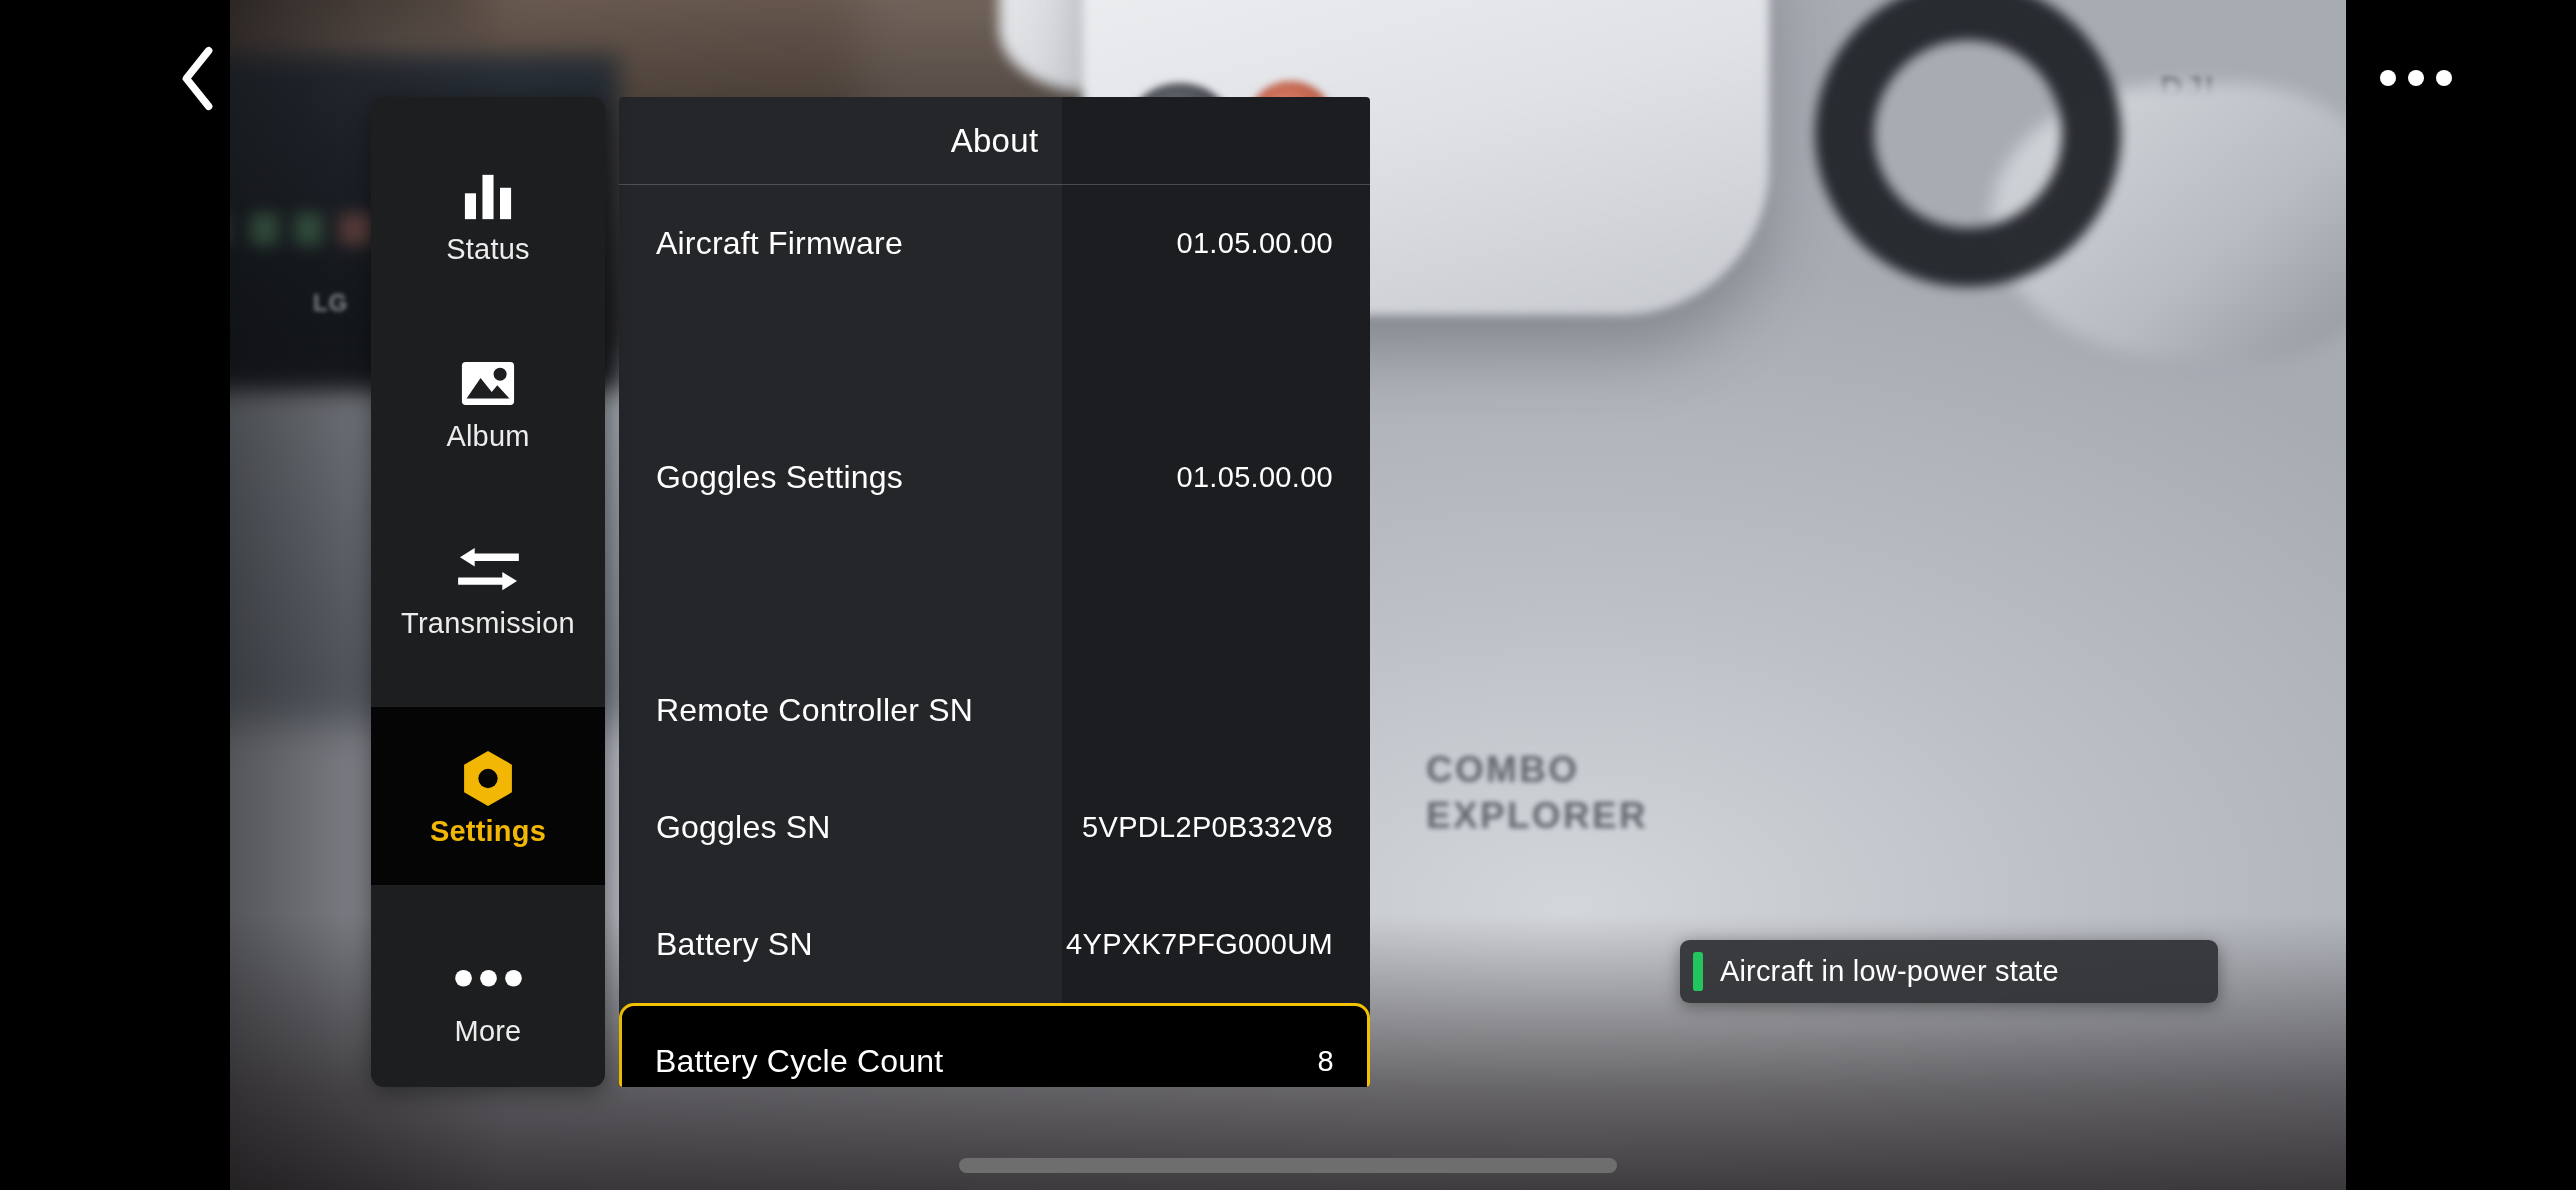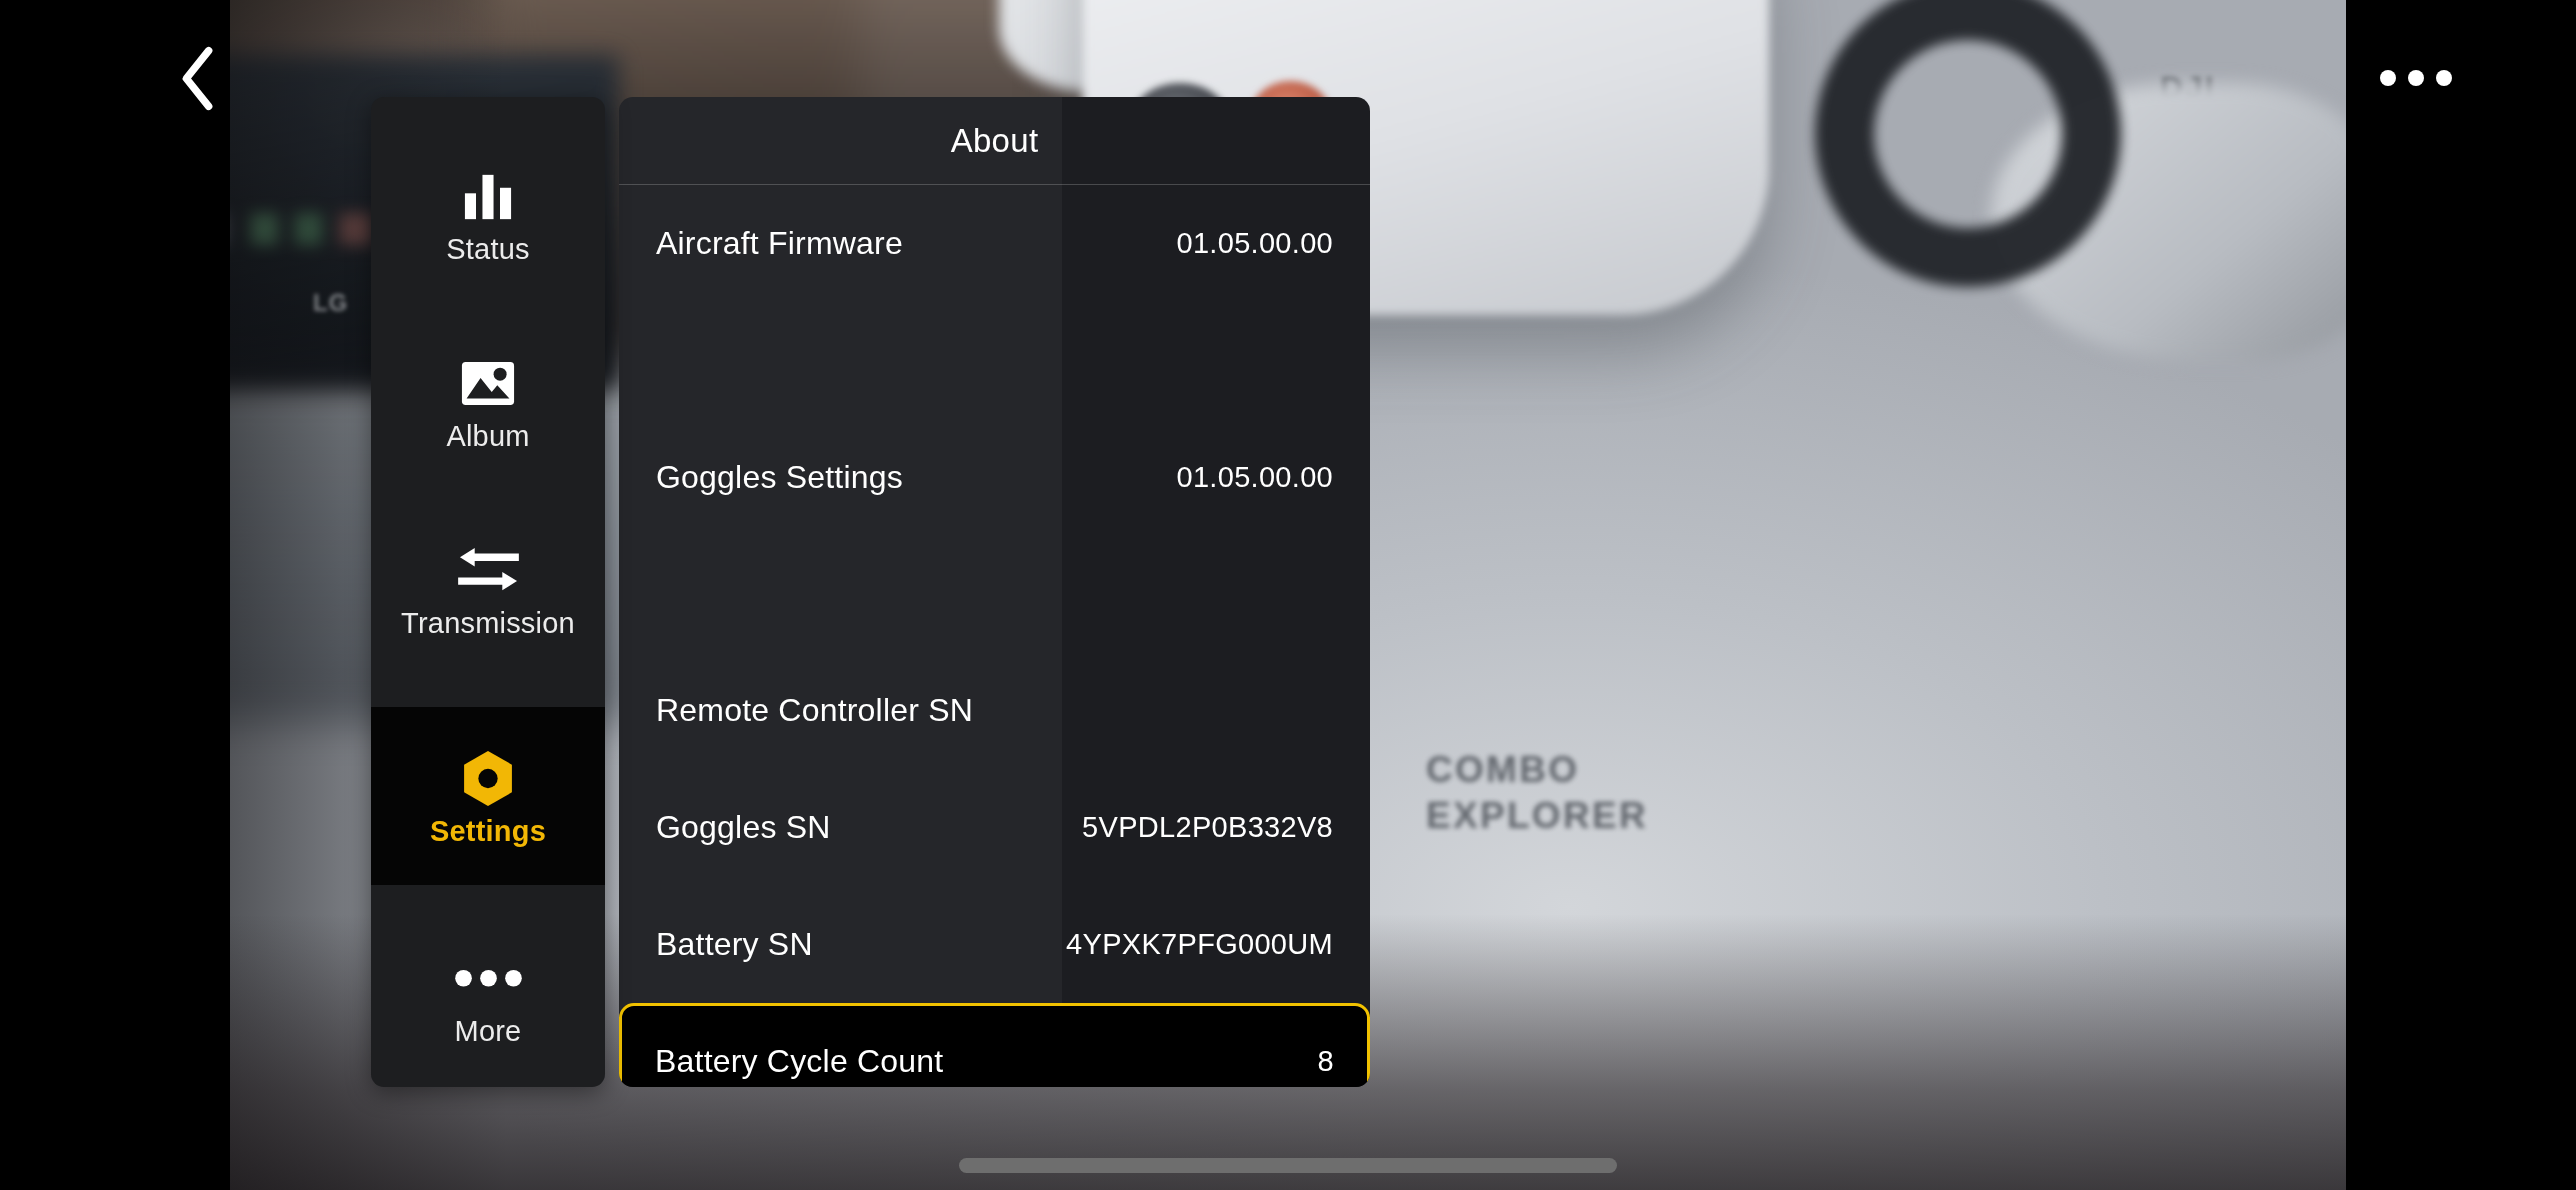--- a/index.html
+++ b/index.html
@@ -207,21 +207,21 @@
   #si-album        { top: 230px; height: 148px; }
   #si-transmission { top: 417px; height: 148px; }
   #si-settings     { top: 610px; height: 178px; background: #050505; }
   #si-settings .lbl { color: #f2b705; font-weight: 600; }
   #si-more         { top: 825px; height: 148px; }
 
   
   .about {
     position: absolute; left: 619px; top: 97px;
     width: 751px; height: 990px;
-    border-radius: 14px;
+    border-radius: 4px;
     overflow: hidden;
     z-index: 9;
   }
   
   .about-bg-l {
     position: absolute; left: 0; top: 0; width: 443px; height: 100%;
     background: #25262a;
   }
   .about-bg-r {
     position: absolute; left: 443px; top: 0; width: 308px; height: 100%;
@@ -418,17 +418,21 @@
           <span class="k">Battery SN</span>
           <span class="v">4YPXK7PFG000UM</span>
         </div>
         <div class="row selected" style="top: 818px; text-align: center;">
           <span class="k">Battery Cycle Count</span>
           <span class="v">8</span>
         </div>
       </div>
   </div>
 
+  <div class="toast">
+    <span class="accent"></span>
+    <span class="msg">Aircraft in low-power state</span>
+  </div>
 
   <div class="home-indicator"></div>
 
 </div>
 
 
 </body></html>

